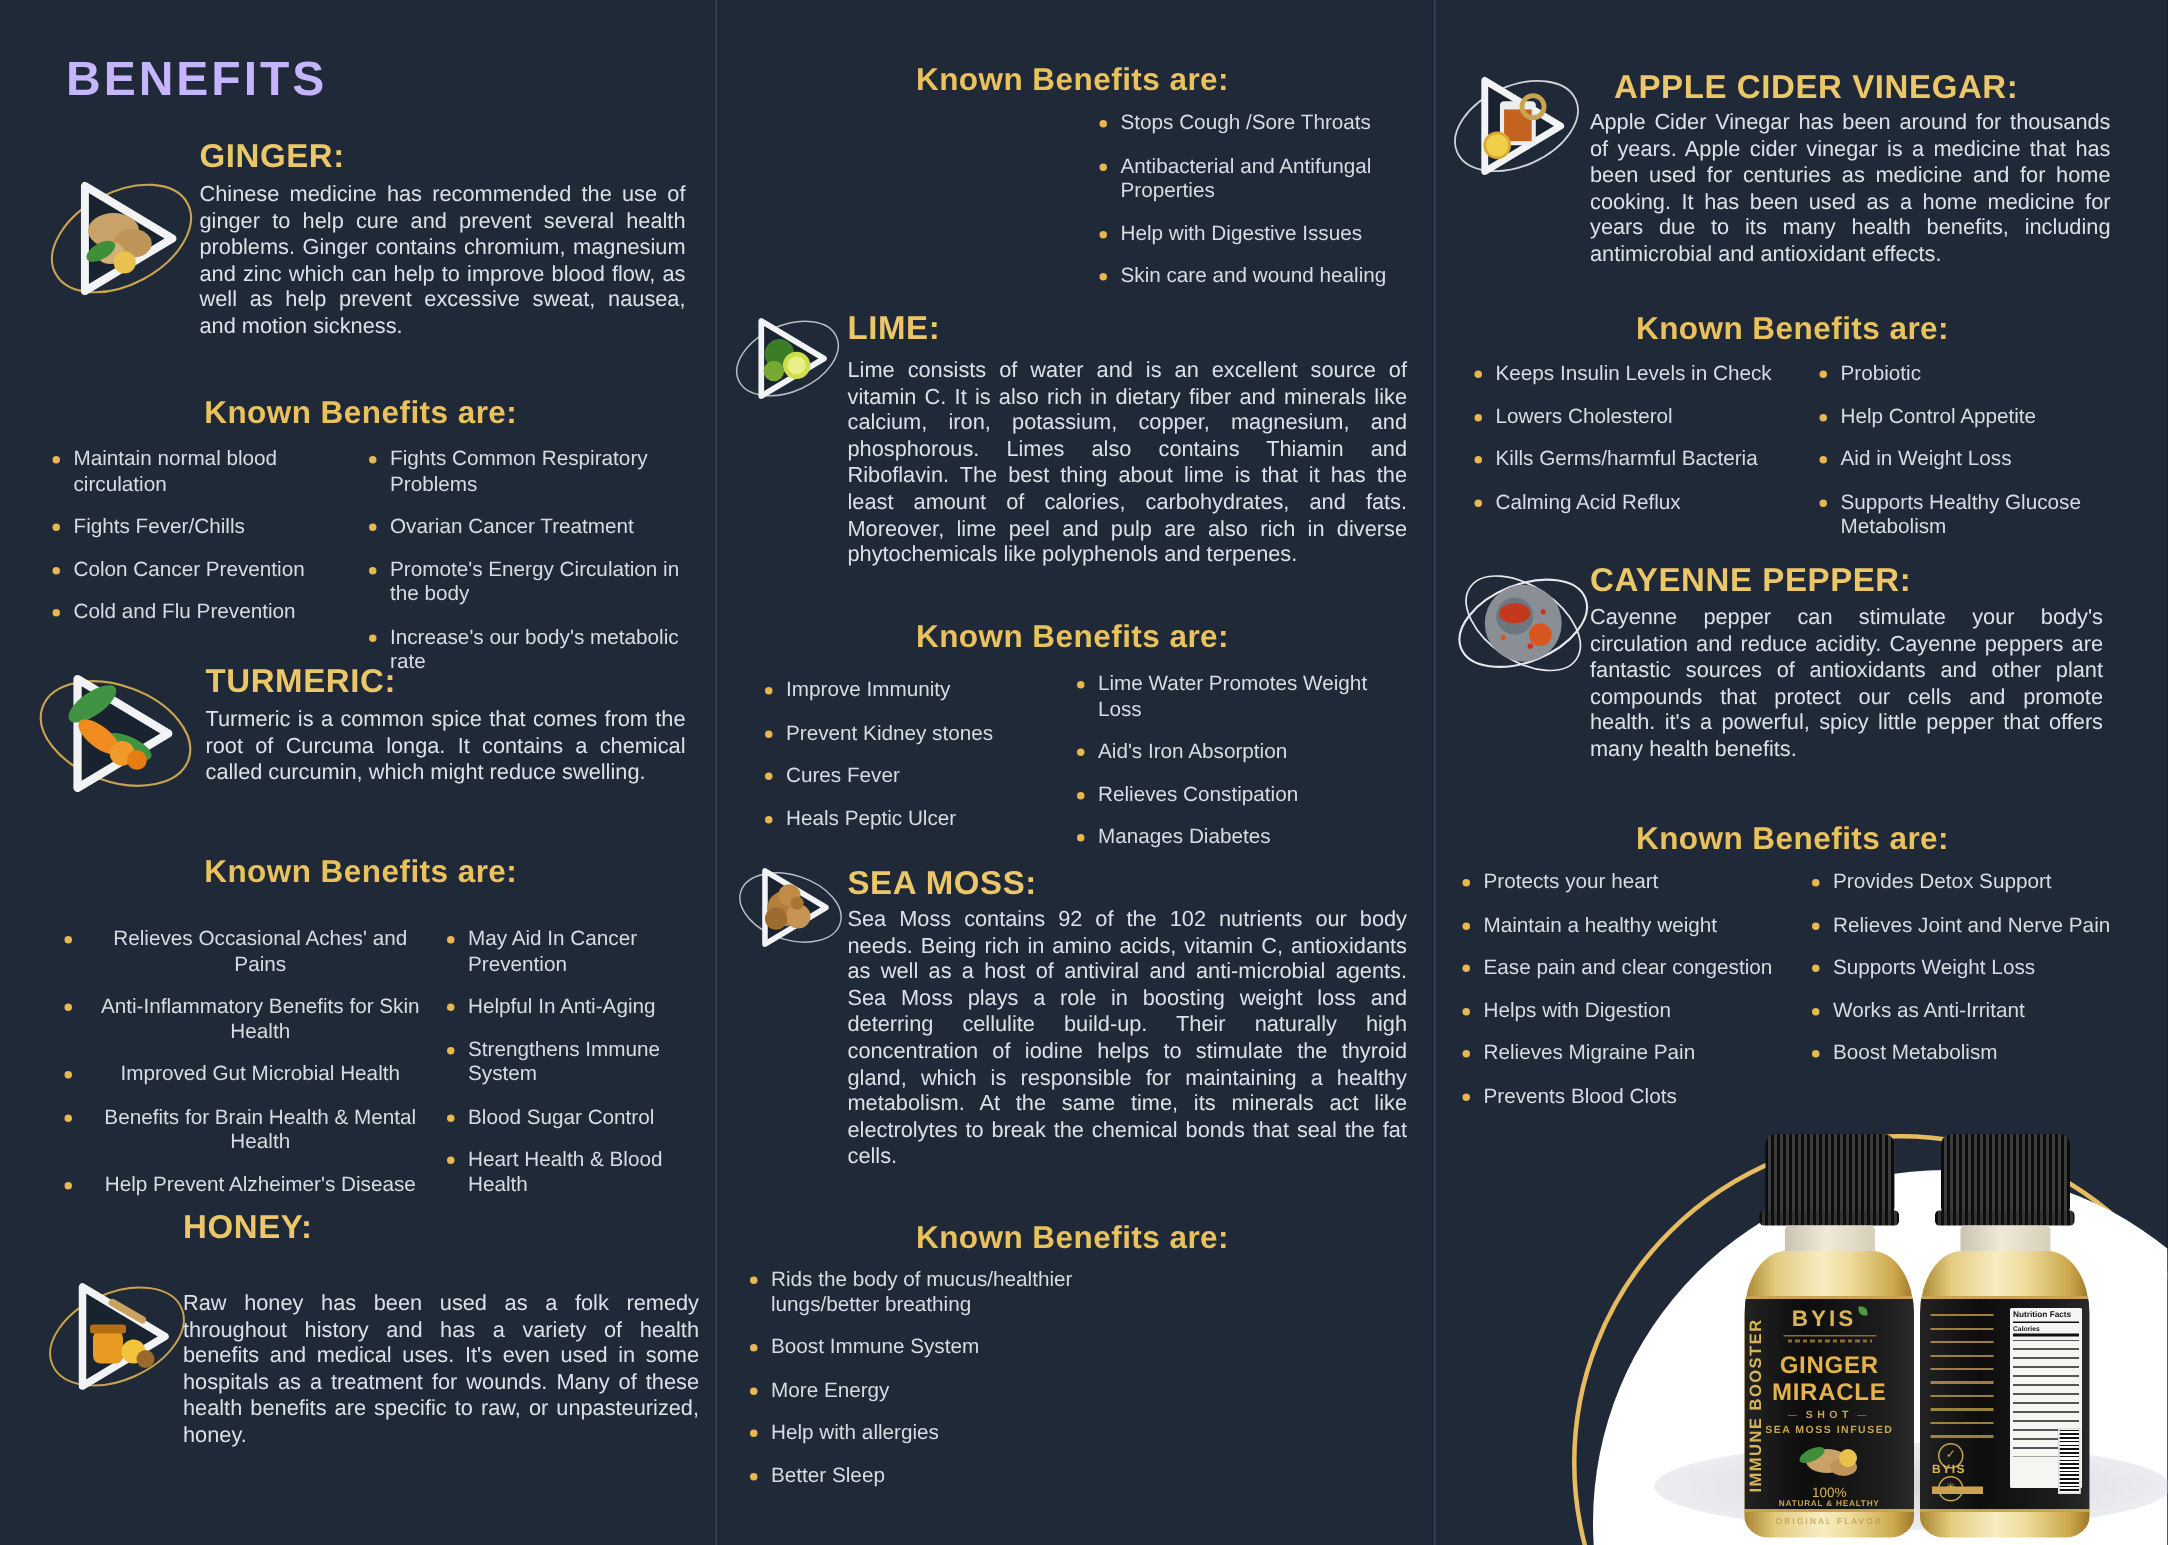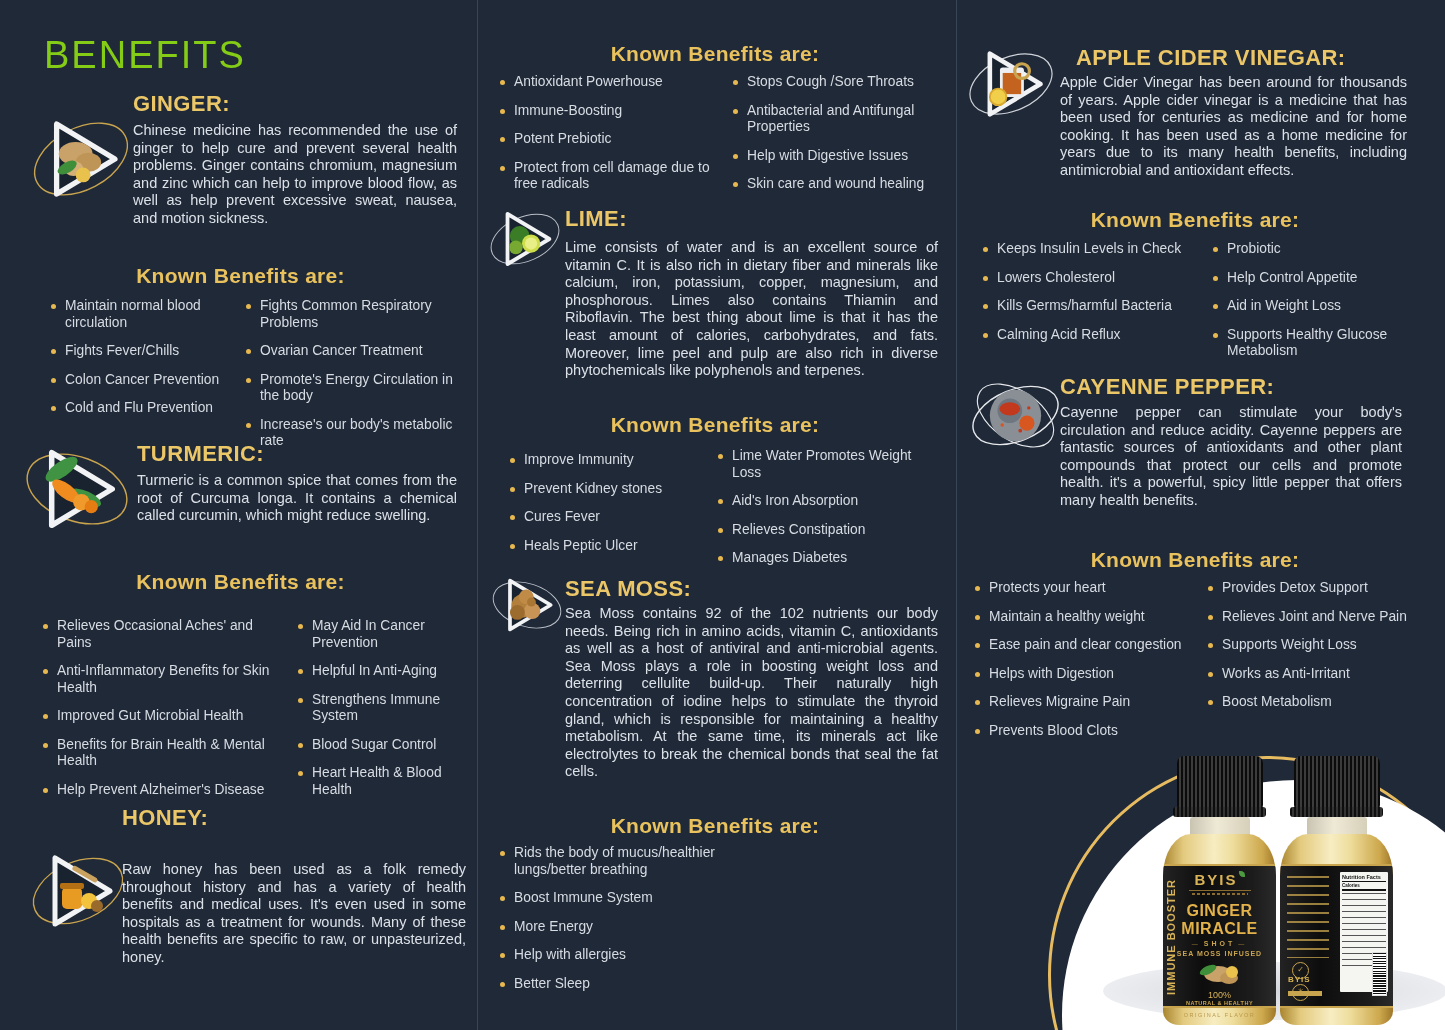--- a/index.html
+++ b/index.html
@@ -2,21 +2,21 @@
 <html><head>
 <meta charset="utf-8">
 <style>
   html,body{margin:0;padding:0;background:#11161f;}
   .page{
     position:relative;width:1445px;height:1030px;overflow:hidden;
     background:#202938;font-family:"Liberation Sans",sans-serif;
   }
   .divider{position:absolute;top:0;bottom:0;width:1px;background:#394457;}
   .main-title{
-    position:absolute;color:#84cc16;font-weight:normal;font-size:38px;letter-spacing:2px;
+    position:absolute;color:#c4b5fd;font-weight:bold;font-size:32px;letter-spacing:2px;
   }
   .sec-heading{
     position:absolute;color:#ecc768;font-weight:bold;font-size:22px;letter-spacing:.4px;
   }
   .para{
     position:absolute;color:#dce1e8;font-size:14.5px;line-height:17.6px;text-align:justify;
   }
   .kb{
     position:absolute;color:#e9c25d;font-weight:bold;font-size:21px;text-align:center;letter-spacing:.3px;
   }
@@ -124,21 +124,21 @@
       <ellipse cx="45" cy="45" rx="16" ry="11" fill="#c9a269"></ellipse>
       <ellipse cx="57" cy="53" rx="12" ry="9" fill="#bf9557"></ellipse>
       <ellipse cx="43" cy="59" rx="9" ry="7" fill="#d4af77"></ellipse>
       <ellipse cx="37" cy="58" rx="10" ry="5" fill="#3f8f3a" transform="rotate(-30 37 58)"></ellipse>
       <circle cx="52" cy="65" r="7" fill="#e9c14d"></circle>
     </svg>
   </div>
   <div class="sec-heading" style="left:133px;top:91px;">GINGER:</div>
   <div class="para" style="left:133px;top:122px;width:324px;">Chinese medicine has recommended the use of ginger to help cure and prevent several health problems. Ginger contains chromium, magnesium and zinc which can help to improve blood flow, as well as help prevent excessive sweat, nausea, and motion sickness.</div>
   <div class="kb" style="left:33px;top:264px;width:415px;">Known Benefits are:</div>
-  <ul class="blist" style="left:48px;top:298px;width:200px;">
+  <ul class="blist" style="left:32px;top:298px;width:200px;">
       <li>Maintain normal blood circulation</li>
       <li>Fights Fever/Chills</li>
       <li>Colon Cancer Prevention</li>
       <li>Cold and Flu Prevention</li>
     </ul>
   <ul class="blist" style="left:243px;top:298px;width:228px;">
       <li>Fights Common Respiratory Problems</li>
       <li>Ovarian Cancer Treatment</li>
       <li>Promote's Energy Circulation in the body</li>
       <li>Increase's our body's metabolic rate</li>
@@ -151,21 +151,21 @@
       <ellipse cx="36" cy="32" rx="17" ry="7" fill="#3f9342" transform="rotate(-35 36 32)"></ellipse>
       <ellipse cx="58" cy="58" rx="15" ry="6" fill="#3f9342" transform="rotate(25 58 58)"></ellipse>
       <ellipse cx="40" cy="52" rx="15" ry="6.5" fill="#ef8b1f" transform="rotate(38 40 52)"></ellipse>
       <circle cx="54" cy="62" r="7.5" fill="#f09a2b"></circle>
       <circle cx="63" cy="66" r="6" fill="#e57d12"></circle>
     </svg>
   </div>
   <div class="sec-heading" style="left:137px;top:441px;">TURMERIC:</div>
   <div class="para" style="left:137px;top:472px;width:320px;">Turmeric is a common spice that comes from the root of Curcuma longa. It contains a chemical called curcumin, which might reduce swelling.</div>
   <div class="kb" style="left:33px;top:570px;width:415px;">Known Benefits are:</div>
-  <ul class="blist" style="left:40px;top:618px;width:250px;">
+  <ul class="blist" style="left:40px;top:618px;width:250px;text-align:center;">
       <li>Relieves Occasional Aches' and Pains</li>
       <li>Anti-Inflammatory Benefits for Skin Health</li>
       <li>Improved Gut Microbial Health</li>
       <li>Benefits for Brain Health &amp; Mental Health</li>
       <li>Help Prevent Alzheimer's Disease</li>
     </ul>
   <ul class="blist" style="left:295px;top:618px;width:172px;">
       <li>May Aid In Cancer Prevention</li>
       <li>Helpful In Anti-Aging</li>
       <li>Strengthens Immune System</li>
@@ -181,26 +181,20 @@
       <rect x="32" y="42" width="24" height="6" rx="2" fill="#b36f14"></rect>
       <rect x="46" y="24" width="28" height="5" rx="2.5" fill="#caa25f" transform="rotate(30 46 24)"></rect>
       <circle cx="61" cy="60" r="8" fill="#f4c33e"></circle>
       <circle cx="69" cy="65" r="6" fill="#9a6a2c"></circle>
     </svg>
   </div>
   <div class="sec-heading" style="left:122px;top:805px;">HONEY:</div>
   <div class="para" style="left:122px;top:861px;width:344px;">Raw honey has been used as a folk remedy throughout history and has a variety of health benefits and medical uses. It's even used in some hospitals as a treatment for wounds. Many of these health benefits are specific to raw, or unpasteurized, honey.</div>
 
   <div class="kb" style="left:490px;top:42px;width:450px;">Known Benefits are:</div>
-  <ul class="blist" style="left:497px;top:74px;width:215px;">
-      <li>Antioxidant Powerhouse</li>
-      <li>Immune-Boosting</li>
-      <li>Potent Prebiotic</li>
-      <li>Protect from cell damage due to free radicals</li>
-    </ul>
   <ul class="blist" style="left:730px;top:74px;width:212px;">
       <li>Stops Cough /Sore Throats</li>
       <li>Antibacterial and Antifungal Properties</li>
       <li>Help with Digestive Issues</li>
       <li>Skin care and wound healing</li>
     </ul>
 
   <div class="icon" style="left:487px;top:201px;">
     <svg width="76" height="76" viewBox="0 0 100 100">
       <ellipse cx="50" cy="50" rx="47" ry="29" fill="none" stroke="#b9bec7" stroke-width="1.3" transform="rotate(-24 50 50)"></ellipse>

